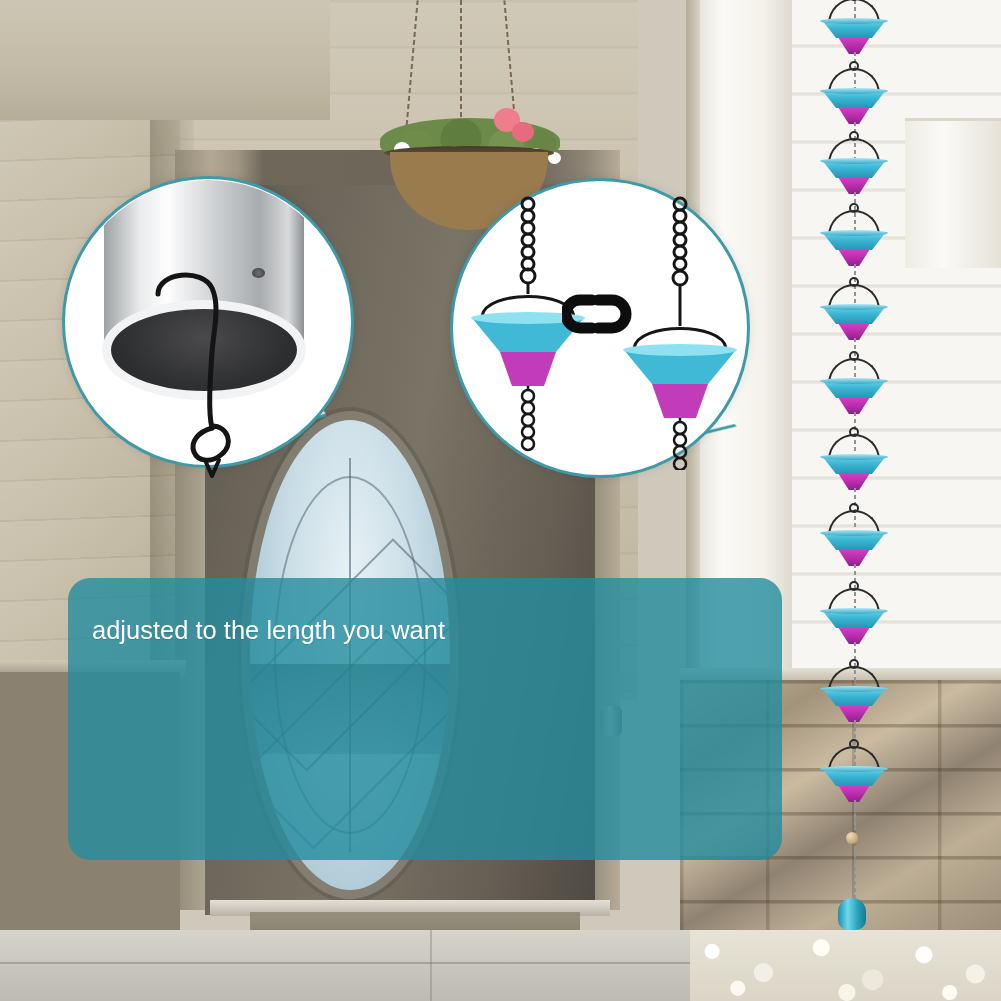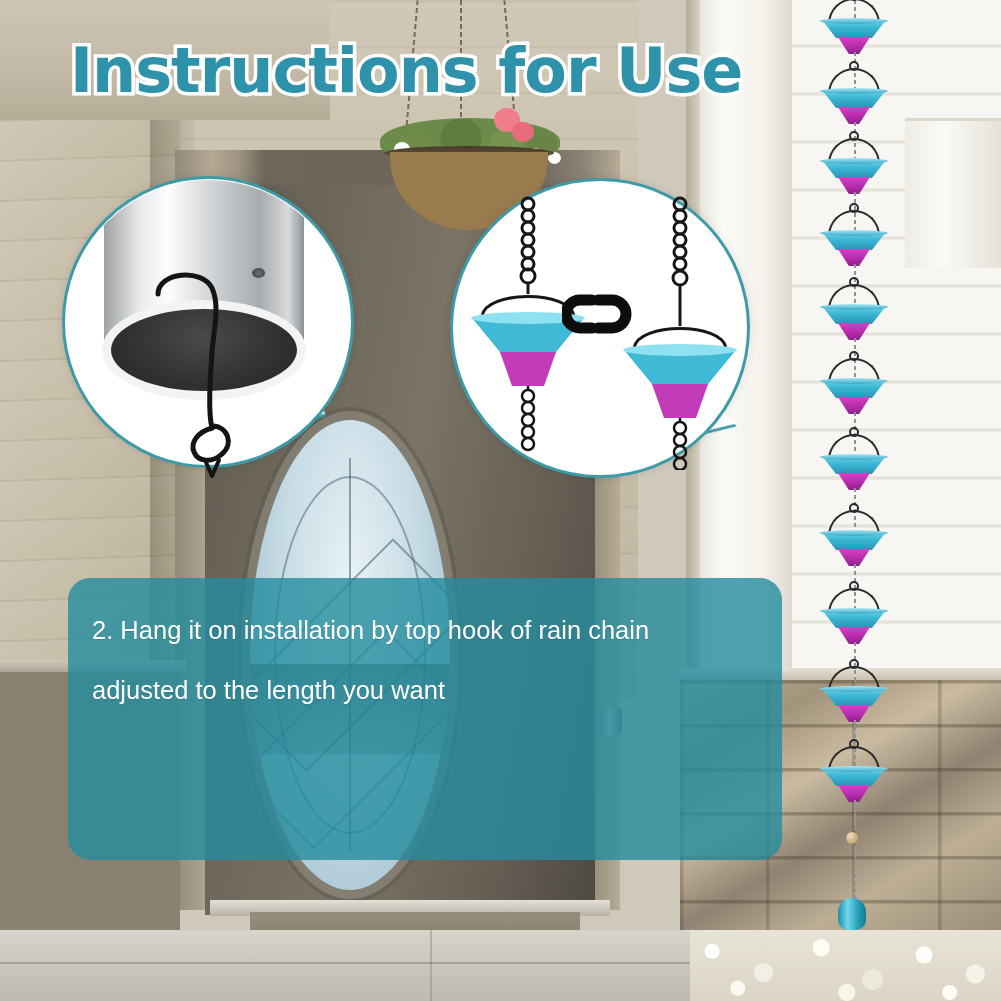--- a/index.html
+++ b/index.html
@@ -496,21 +496,20 @@
         <div class="bowl-rim"></div>
         <div class="cone"></div>
       </div>
       <div class="rc-link" style="top:814px; height:30px;"></div>
       <div class="beadlet" style="top:846px;"></div>
       <div class="rc-link" style="top:860px; height:52px;"></div>
       <div class="bell" style="top:912px;"></div>
     </div>
   </div>
 
-  <div class="title">Instructions for Use</div>
 
   <div class="tail tail-left"></div>
   <div class="bubble bubble-left"></div>
   <div class="spout-clip">
     <div class="spout"></div>
     <div class="spout-mouth"></div>
     <div class="spout-lip"></div>
     <div class="spout-screw"></div>
   </div>
   <svg class="shook" viewBox="0 0 292 320">
@@ -572,17 +571,16 @@
       <path d="M62 228 L62 232"></path>
     </g>
   </svg>
 
   <svg class="linkicon" viewBox="0 0 70 44">
     <path d="M30 8 L18 8 A14 14 0 0 0 18 36 L30 36" stroke="#0d0d0d" stroke-width="11" fill="none" stroke-linecap="round"></path>
     <path d="M36 8 L50 8 A14 14 0 0 1 50 36 L36 36" stroke="#0d0d0d" stroke-width="11" fill="none" stroke-linecap="round"></path>
   </svg>
 
   <div class="infobox">
-    <p>2. Hang it on installation by top hook of rain chain</p>
     <p>adjusted to the length you want</p>
   </div>
 
 </div>
 
 </body></html>

